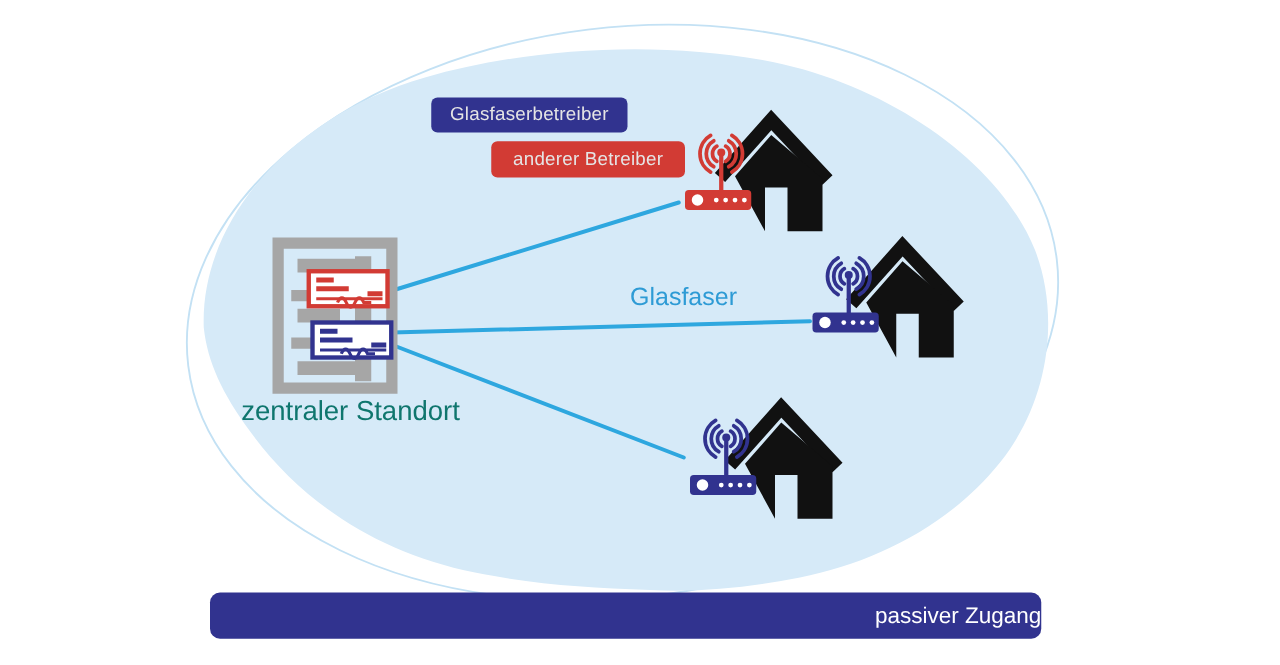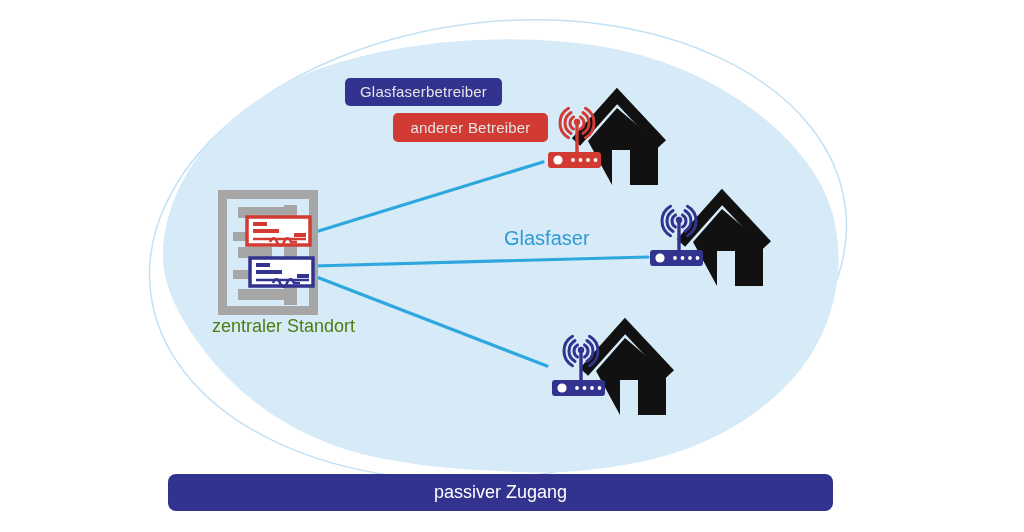--- a/index.html
+++ b/index.html
@@ -22,26 +22,26 @@
     position:absolute;color:#e5e5e5;font-size:15px;line-height:28px;
     text-align:center;border-radius:5px;letter-spacing:.2px;
   }
   .badge-fiber{left:345px;top:78px;width:157px;height:28px;background:var(--navy);}
   .badge-other{left:345px;top:113px;width:155px;height:29px;background:var(--red);line-height:29px;margin-left:48px;}
   .fiber-label{
     position:absolute;left:504px;top:227px;color:var(--fiber-text);
     font-size:20px;font-weight:500;white-space:nowrap;
   }
   .site-label{
-    position:absolute;left:212px;top:316px;color:#4d7c0f;font-size:18px;white-space:nowrap;
+    position:absolute;left:193px;top:316px;color:#0f766e;font-size:22px;white-space:nowrap;
   }
   .bottom-bar{
     position:absolute;left:168px;top:474px;width:665px;height:37px;
     background:var(--navy);border-radius:8px;color:#ffffff;font-size:18px;
-    text-align:center;line-height:37px;
+    text-align:right;line-height:37px;
   }
 </style>
 </head>
 <body>
 
 <div class="canvas">
 
   <svg width="1024" height="532" viewBox="0 0 1024 532">
     <defs>
 

